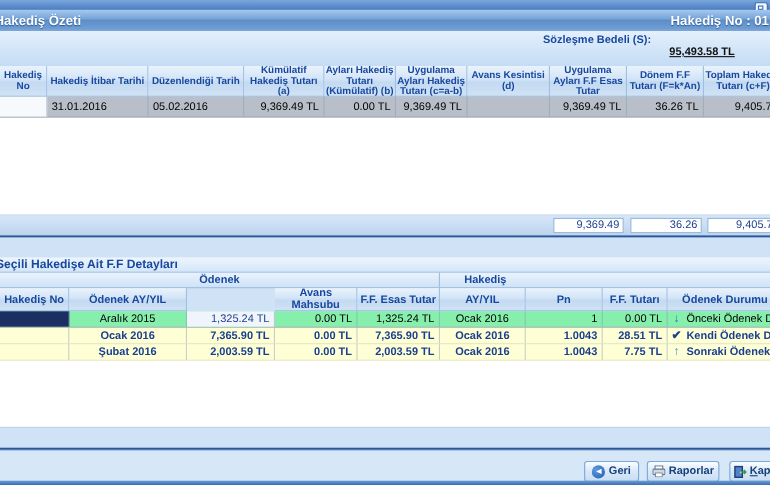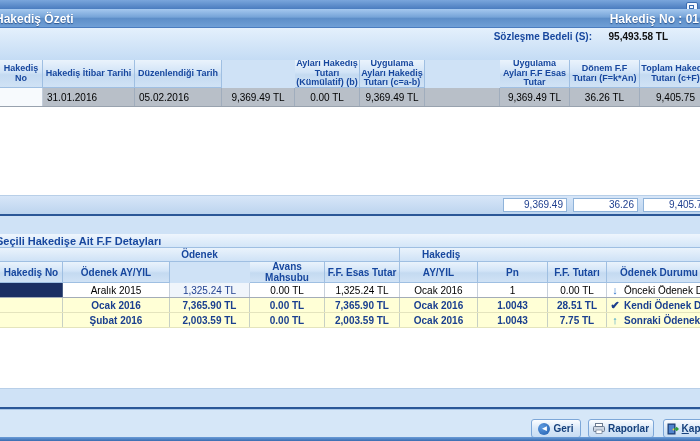--- a/index.html
+++ b/index.html
@@ -25,34 +25,34 @@
     text-shadow:0 1px 1px #2a5590; overflow:hidden;
     border-bottom:1px solid #4a7cbf; }
   .titlebar .ttl { position:absolute; left:-5px; top:3px; white-space:nowrap; }
   .titlebar .ttl-r { position:absolute; right:1px; top:3px; white-space:nowrap; }
 
   .toolbar { left:0; top:28px; width:700px; height:34px;
     background:linear-gradient(#e4f0fc,#c3dbf4);
     border-bottom:1px solid #a5c2e2; }
   .toolbar .lbl { position:absolute; right:108px; top:3px;
     font-size:10px; font-weight:bold; color:#17479e; }
-  .toolbar .val { position:absolute; right:32px; top:3px;
-    font-size:10px; font-weight:bold; color:#101010; }
+  .toolbar .val { position:absolute; right:32px; top:14px;
+    font-size:10px; font-weight:bold; color:#101010;text-decoration:underline; }
 
   
   .hdr-cell { position:absolute; top:0; bottom:0;
     background:linear-gradient(#eaf3fc,#d2e4f7 45%,#c4daf1 55%,#d0e2f5);
     border-right:1px solid #9fbfe2; border-bottom:1px solid #9fbfe2;
     color:#17479e; font-weight:bold; font-size:9px; line-height:9.5px;
     display:flex; align-items:center; justify-content:center;
     text-align:center; overflow:hidden; padding:0 1px; }
   .cell { position:absolute; top:0; bottom:0; font-size:10px;
     line-height:18px; overflow:hidden; white-space:nowrap;
     border-right:1px solid rgba(130,150,175,.45); padding:0 4px; }
-  .r { text-align:center; } .c { text-align:center; } .l { text-align:left; }
+  .r { text-align:right; } .c { text-align:center; } .l { text-align:left; }
 
   
   .g1-hdr  { left:0; top:60px;  width:700px; height:28px; background:#cfe2f6; }
   .g1-row  { left:0; top:88px;  width:700px; height:19px; background:#b8bfc8;
     border-bottom:1px solid #98a2ae; }
   .g1-row .cell { line-height:19px; }
   .g1-body { left:0; top:107px; width:700px; height:89px; background:#ffffff;
     border-bottom:1px solid #b8cfe8; }
   .g1-sum  { left:0; top:196px; width:700px; height:18px;
     background:linear-gradient(#d7e6f8,#bcd4ee); }
@@ -83,21 +83,21 @@
     background:linear-gradient(#eaf3fc,#cfe2f6);
     border-right:1px solid #9fbfe2; border-bottom:1px solid #9fbfe2;
     color:#17479e; font-weight:bold; font-size:10px; line-height:13px;
     overflow:hidden; white-space:nowrap; }
   .band-odenek { left:0; width:400px; text-align:center; }
   .band-hakedis { left:400px; width:312px; padding-left:22px; }
   .g2-hdr { left:0; top:262px; width:700px; height:21px; }
   .g2-hdr .hdr-cell { font-size:10px; line-height:11px; }
   .g2-row { left:0; width:700px; height:15px; }
   .g2-row .cell { line-height:15px; font-size:10px; }
-  .g2-r0 { top:283px; background:#ffffff; border-bottom:1px solid #a3acb8; }
+  .g2-r0 { top:283px; background:#86efac; border-bottom:1px solid #a3acb8; }
   .g2-r1 { top:298px; background:#ffffd6; border-bottom:1px solid #e4e4bd; }
   .g2-r2 { top:313px; background:#ffffd6; border-bottom:1px solid #e4e4bd; }
   .g2-r1 .cell, .g2-r2 .cell { color:#1a3f8f; font-weight:bold; }
   .g2-r0 .c0 { background:#1b2f63; }
   .g2-r0 .c2 { background:#f0f5fb; color:#1f3f8f; }
   .g2-body { left:0; top:328px; width:700px; height:61px; background:#fff;
     border-bottom:1px solid #b8cfe8; }
   .g2-sum { left:0; top:389px; width:636px; height:18px;
     background:linear-gradient(#d7e6f8,#bcd4ee);margin-top:48px; }
   .g2-line { left:0; top:407px; width:700px; height:2px; background:#2b5797; }
@@ -146,22 +146,24 @@
 </div>
 <div class="abs toolbar">
   <span class="lbl">Sözleşme Bedeli (S):</span>
   <span class="val">95,493.58 TL</span>
 </div>
 
 <div class="abs g1-hdr g1">
   <div class="hdr-cell c0">Hakediş No</div>
   <div class="hdr-cell c1">Hakediş İtibar Tarihi</div>
   <div class="hdr-cell c2">Düzenlendiği Tarih</div>
+  <div class="hdr-cell c3">Kümülatif Hakediş Tutarı (a)</div>
   <div class="hdr-cell c4">Ayları Hakediş Tutarı (Kümülatif) (b)</div>
   <div class="hdr-cell c5">Uygulama Ayları Hakediş Tutarı (c=a-b)</div>
+  <div class="hdr-cell c6">Avans Kesintisi (d)</div>
   <div class="hdr-cell c7">Uygulama Ayları F.F Esas Tutar</div>
   <div class="hdr-cell c8">Dönem F.F Tutarı (F=k*An)</div>
   <div class="hdr-cell c9">Toplam Hakediş Tutarı (c+F)</div>
 </div>
 <div class="abs g1-row g1">
   <div class="cell c0 l"></div>
   <div class="cell c1 l">31.01.2016</div>
   <div class="cell c2 l">05.02.2016</div>
   <div class="cell c3 r">9,369.49 TL</div>
   <div class="cell c4 r">0.00 TL</div>

